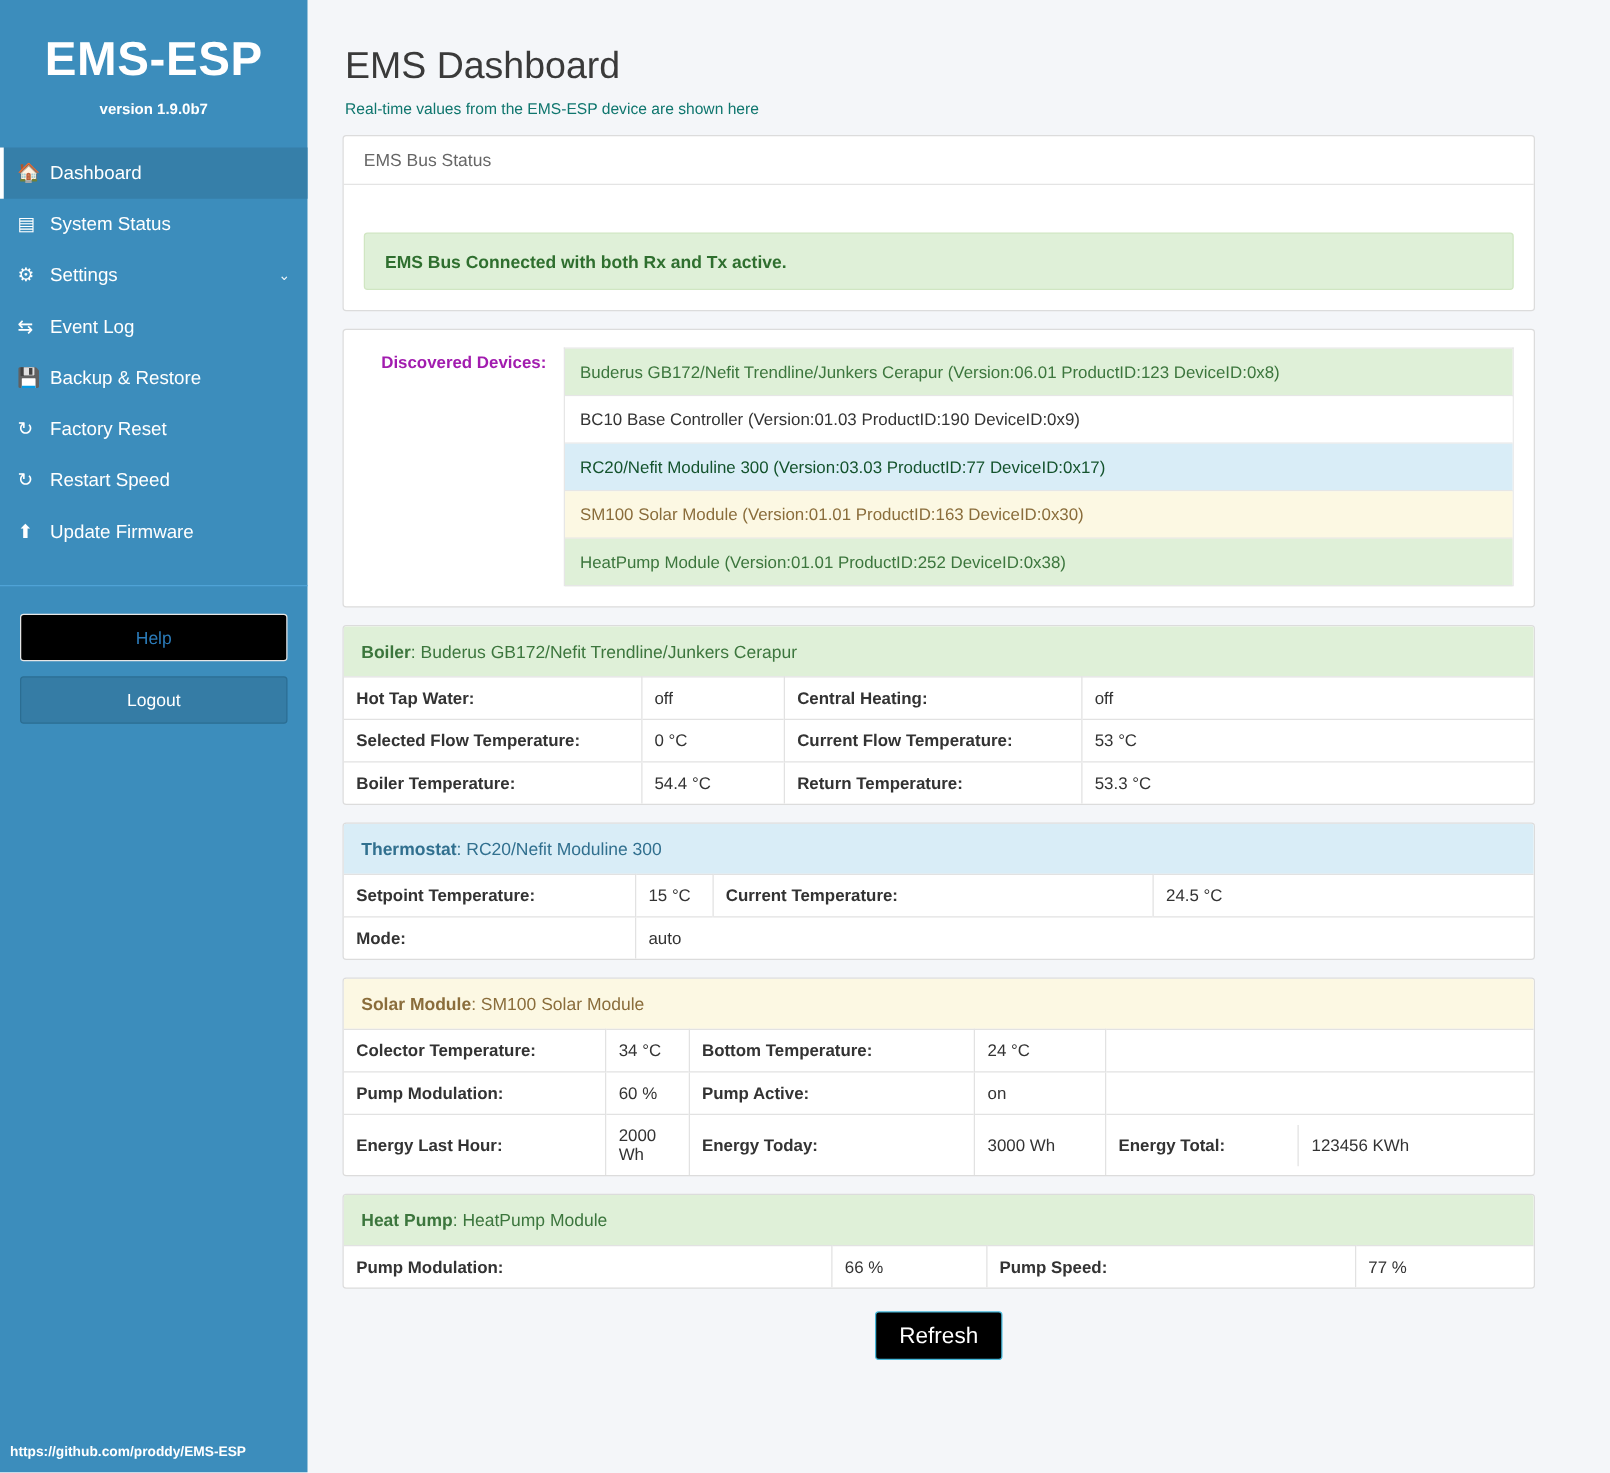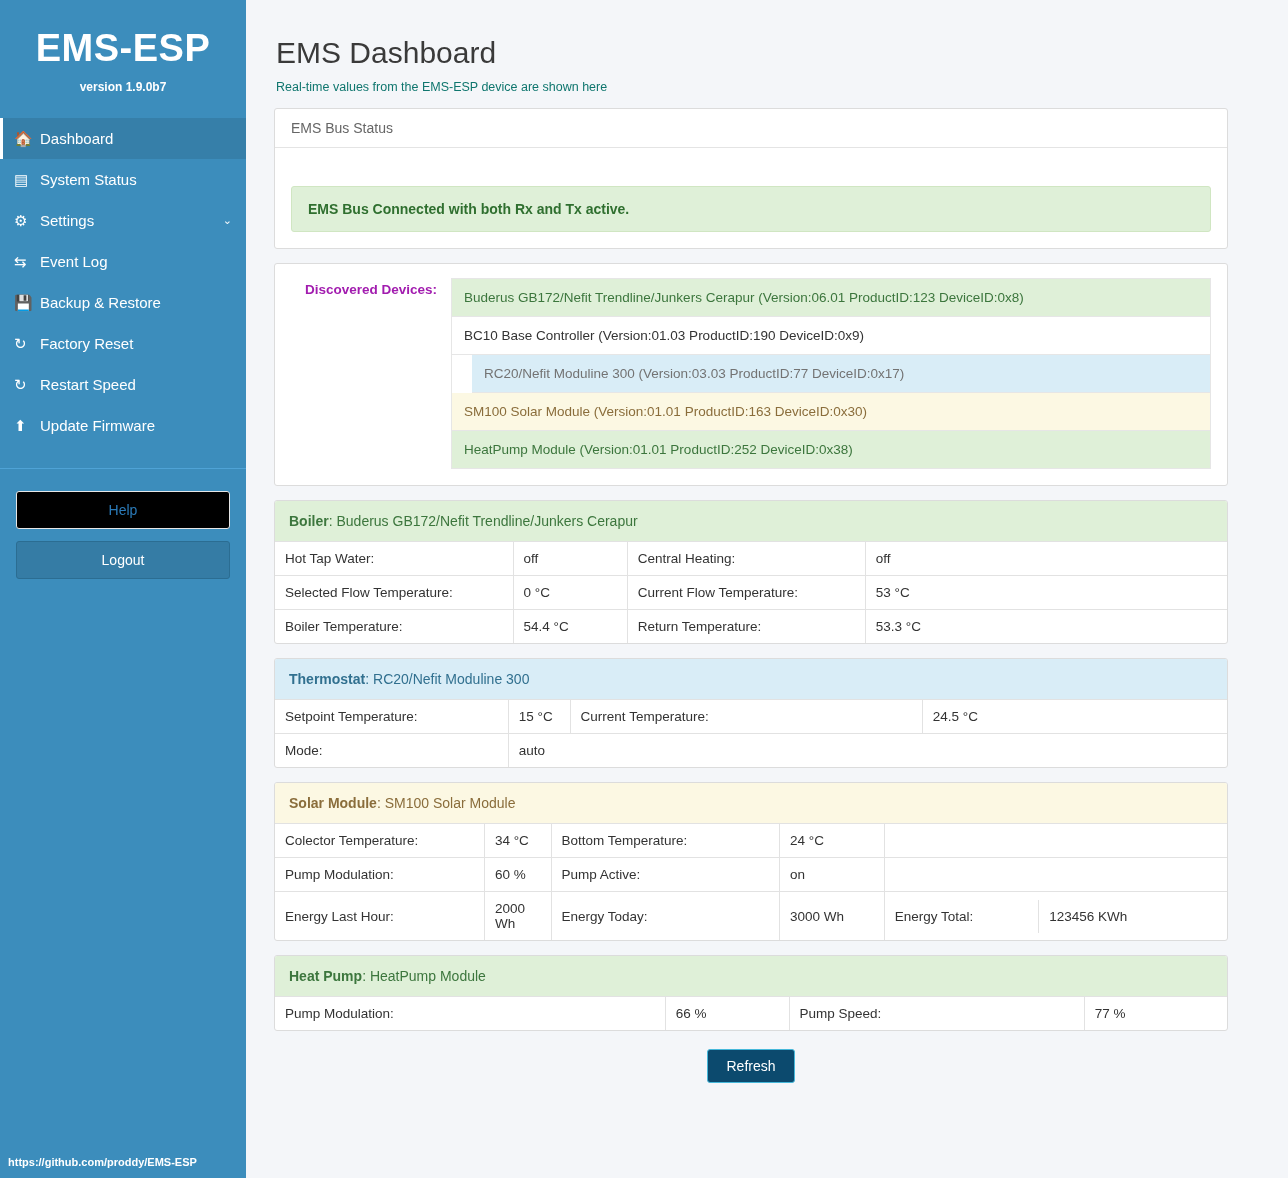--- a/index.html
+++ b/index.html
@@ -163,21 +163,21 @@
     text-align: center;
   }
   .device-list { flex: 1; border: 1px solid #e6e6e6; border-bottom: none; }
   .device-item {
     padding: 11px 12px;
     font-size: 13.5px;
     border-bottom: 1px solid #e6e6e6;
   }
   .dev-green { background: #dff0d8; color: #3c763d; }
   .dev-white { background: #ffffff; color: #333; }
-  .dev-blue  { background: #d9edf7; color: #737373; margin-left: 20px; }
+  .dev-blue  { background: #d9edf7; color: #14532d; }
   .dev-tan   { background: #fcf8e3; color: #8a6d3b; }
 
   
   .device-card {
     border: 1px solid #dcdcdc;
     border-radius: 3px;
     background: #fff;
     margin-bottom: 14px;
     overflow: hidden;
   }
@@ -198,28 +198,28 @@
     table-layout: fixed;
   }
   table.kv td {
     border-top: 1px solid #e2e2e2;
     border-right: 1px solid #e2e2e2;
     padding: 9px 10px;
     vertical-align: middle;
     color: #333;
   }
   table.kv td:last-child { border-right: none; }
-  table.kv td.k { font-weight: normal; }
+  table.kv td.k { font-weight: bold; }
 
   .refresh-wrap { text-align: center; margin-top: 18px; }
   .btn-refresh {
-    background: #0c4a6e;
+    background: #000000;
     border: 1px solid #46b8da;
     color: #ffffff;
-    font-size: 14px;
+    font-size: 18px;
     padding: 8px 18px;
     border-radius: 3px;
     cursor: pointer;
   }
 </style>
 </head>
 <body>
 
 <div class="layout">
 

